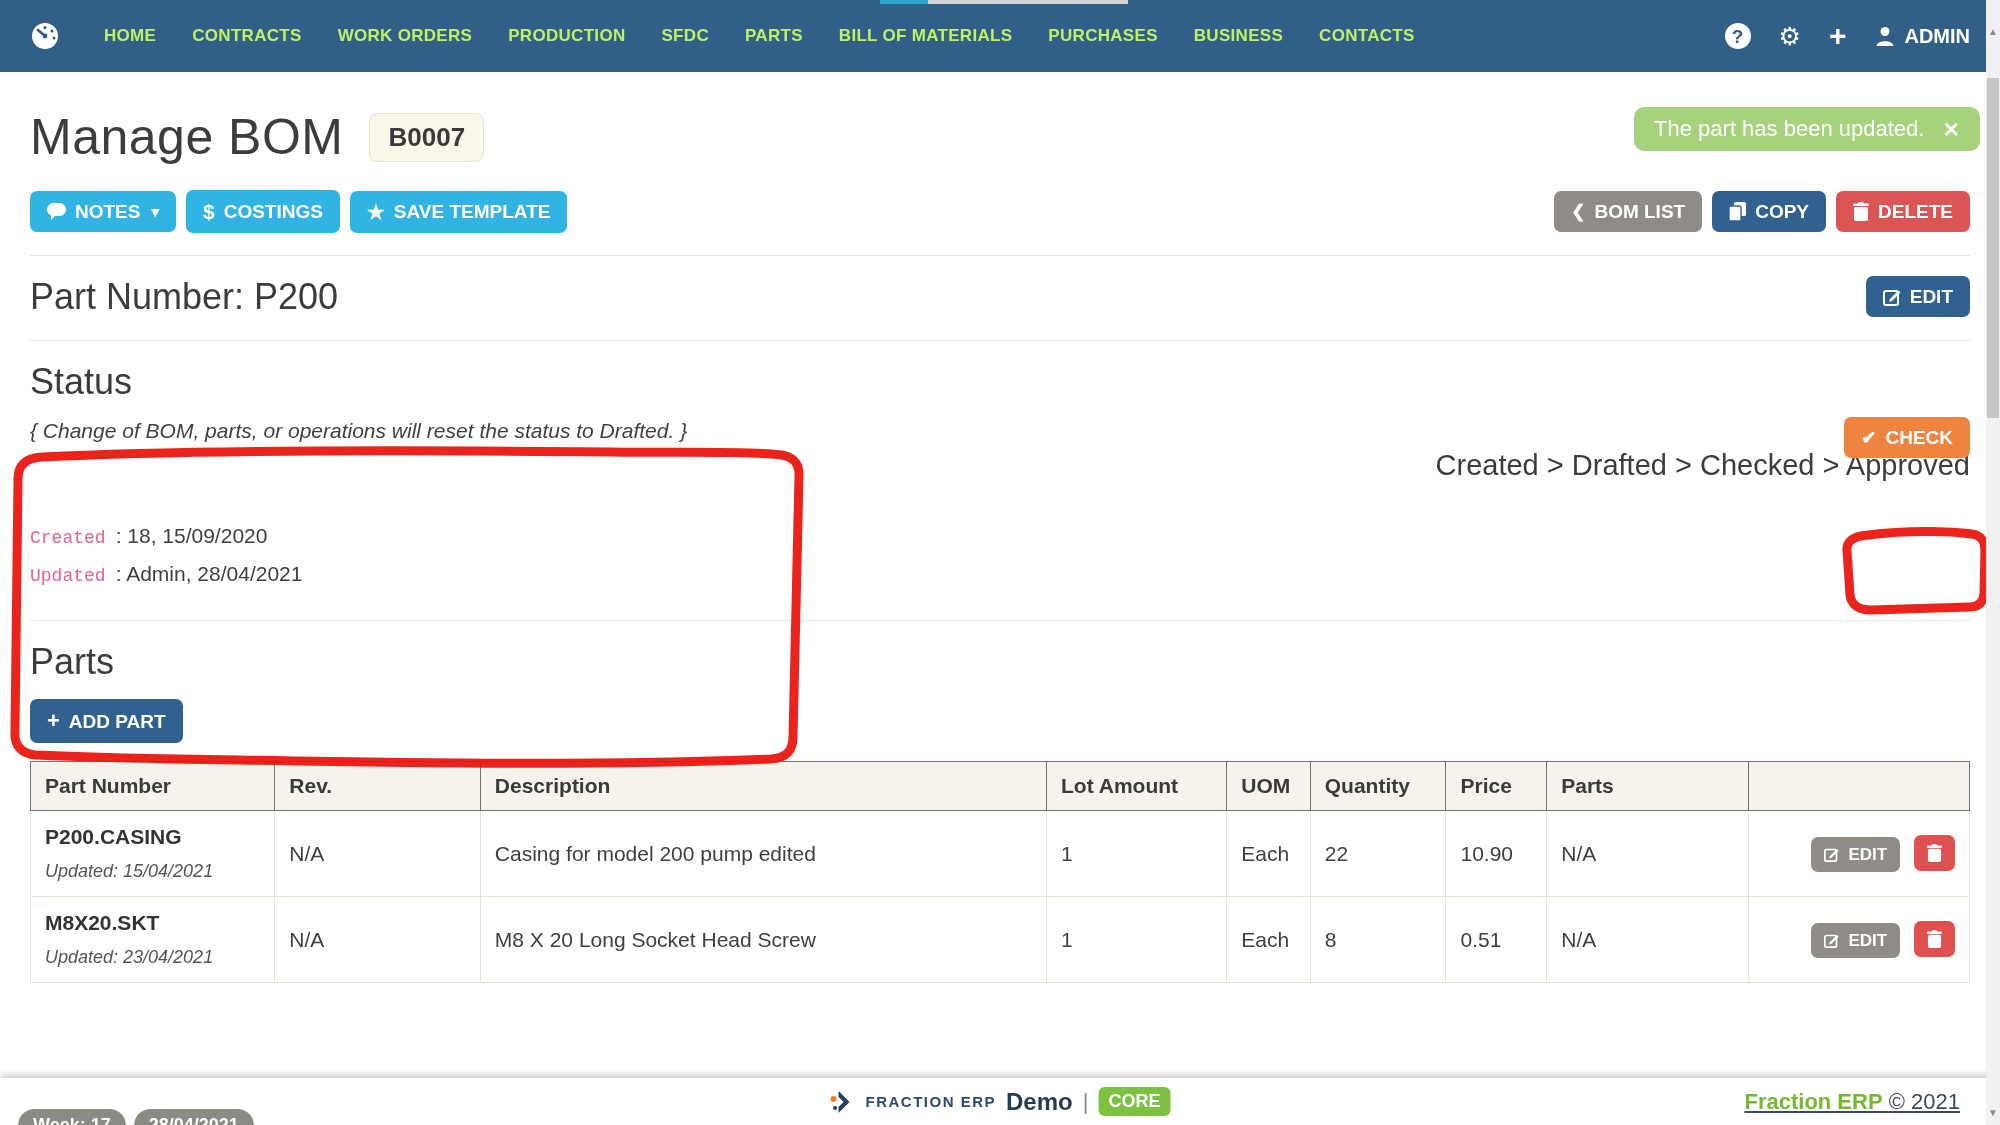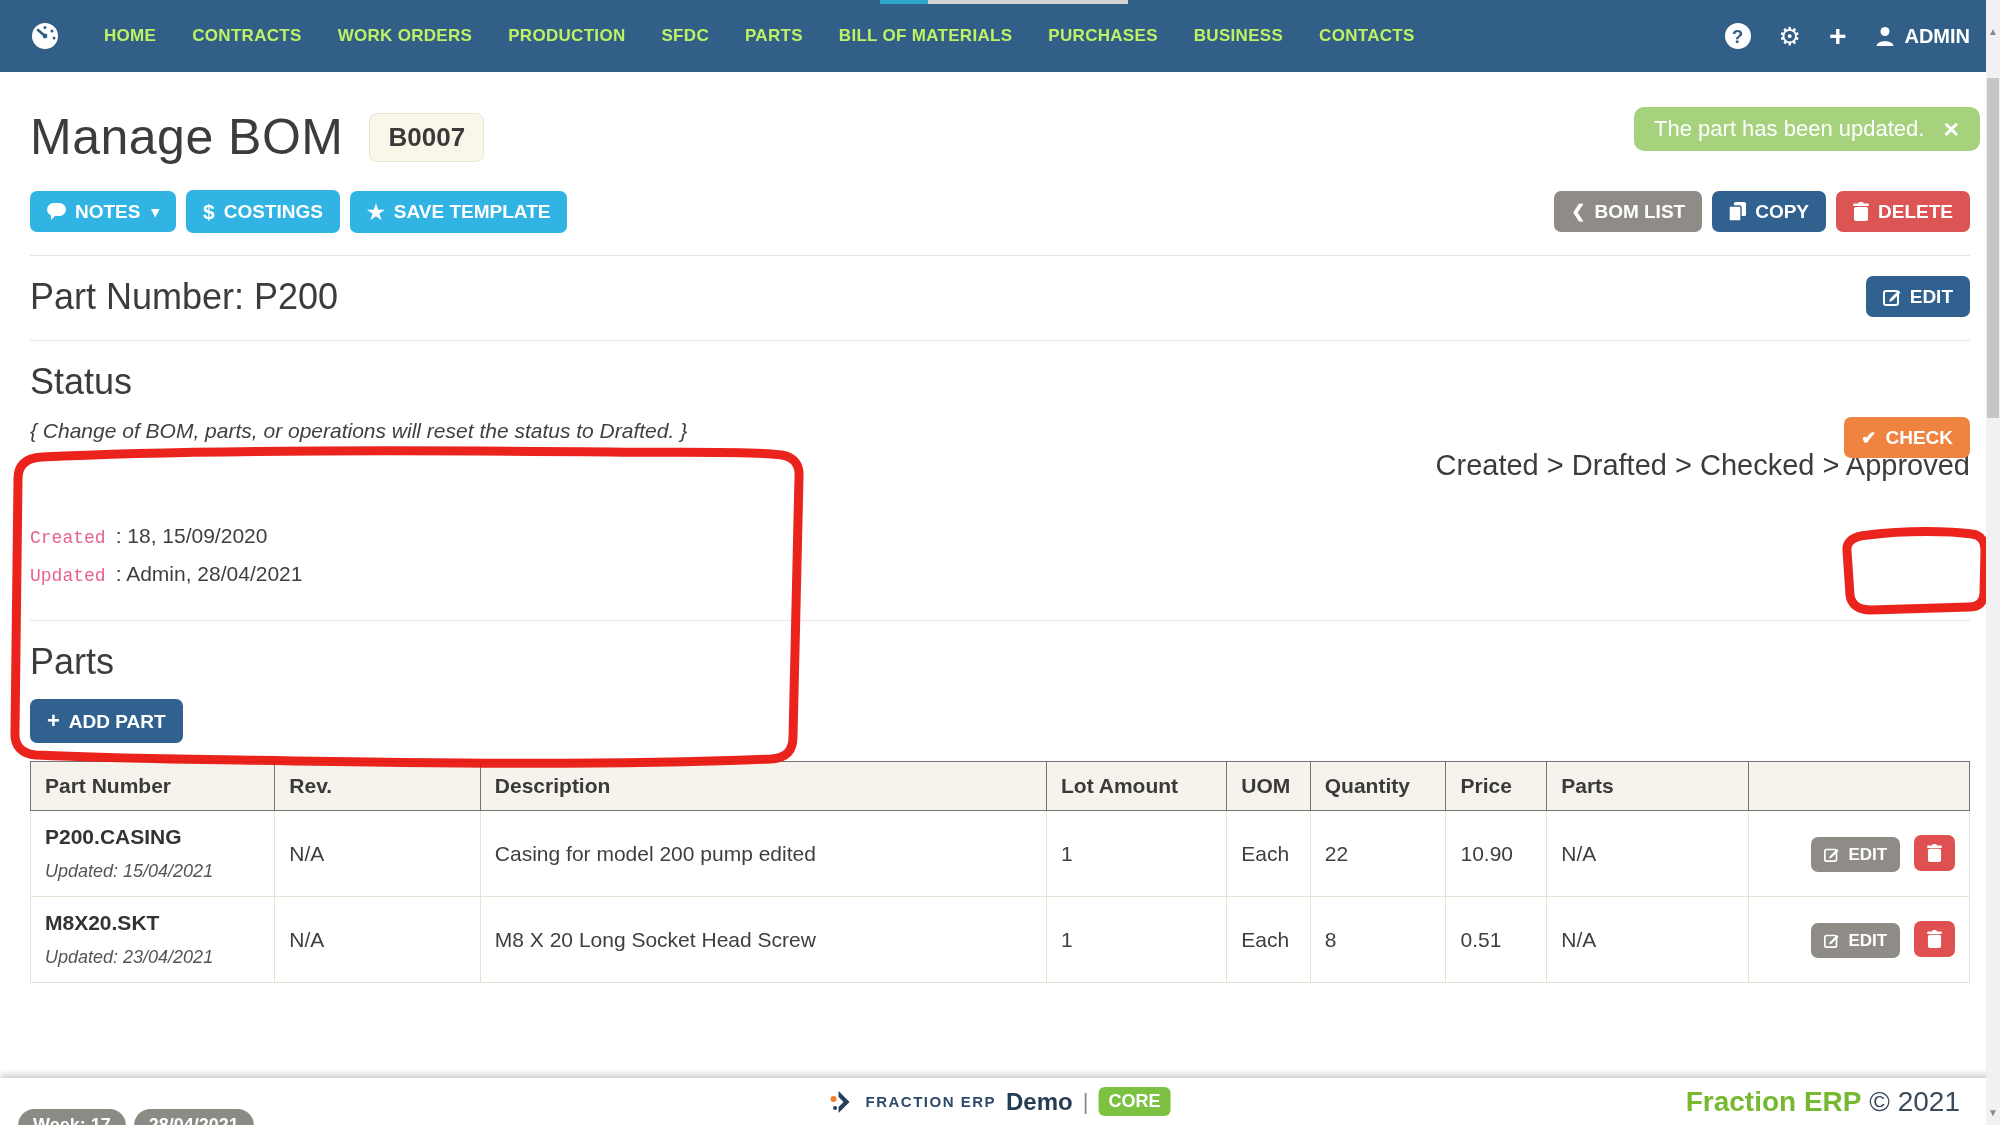--- a/index.html
+++ b/index.html
@@ -88,21 +88,21 @@
             padding:0 40px 0 18px; z-index:35; }
   .pill { background:#8b8b85; color:#fff; border-radius:999px; padding:6px 15px;
           font-size:18px; font-weight:bold; margin-right:8px;margin-top:48px; }
   .footer-center { position:absolute; left:50%; transform:translateX(-50%);
                    display:flex; align-items:center; gap:10px; }
   .brand-small { color:#2d4b68; font-weight:bold; font-size:15px; letter-spacing:1.5px; }
   .brand-demo  { color:#253d52; font-weight:bold; font-size:24px; }
   .brand-sep   { color:#8a8a8a; font-size:22px; }
   .core-badge  { background:#7cc142; color:#fff; font-weight:bold; font-size:18px;
                  border-radius:6px; padding:4px 10px; }
-  .footer-right { margin-left:auto; font-size:28px; color:#3b4a5a; }
+  .footer-right { margin-left:auto; font-size:22px; color:#3b4a5a;text-decoration:underline; }
   .footer-right b { color:#76b82f; }
 
   
   .scrollbar { position:fixed; top:0; right:0; width:14px; height:1125px; background:#f1f1f1; z-index:60; }
   .sb-arrow { position:absolute; left:0; width:14px; height:16px; color:#8a8a8a; font-size:10px;
               display:flex; align-items:center; justify-content:center; cursor:pointer; }
   .sb-up { top:24px; } .sb-down { bottom:4px; }
   .sb-thumb { position:absolute; left:1px; top:78px; width:12px; height:340px; background:#c6c6c6; cursor:pointer; }
 
   

